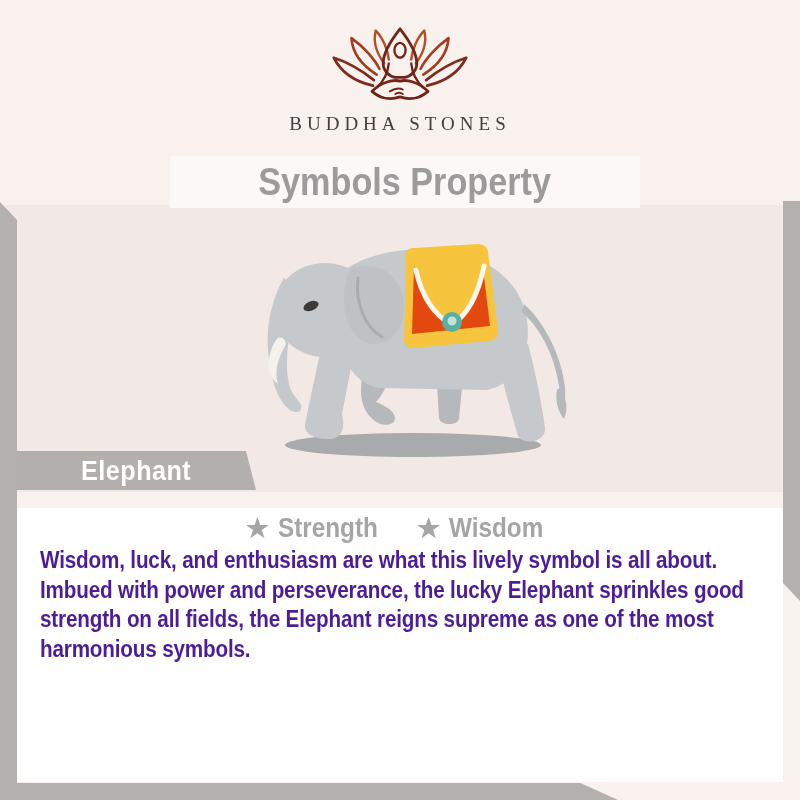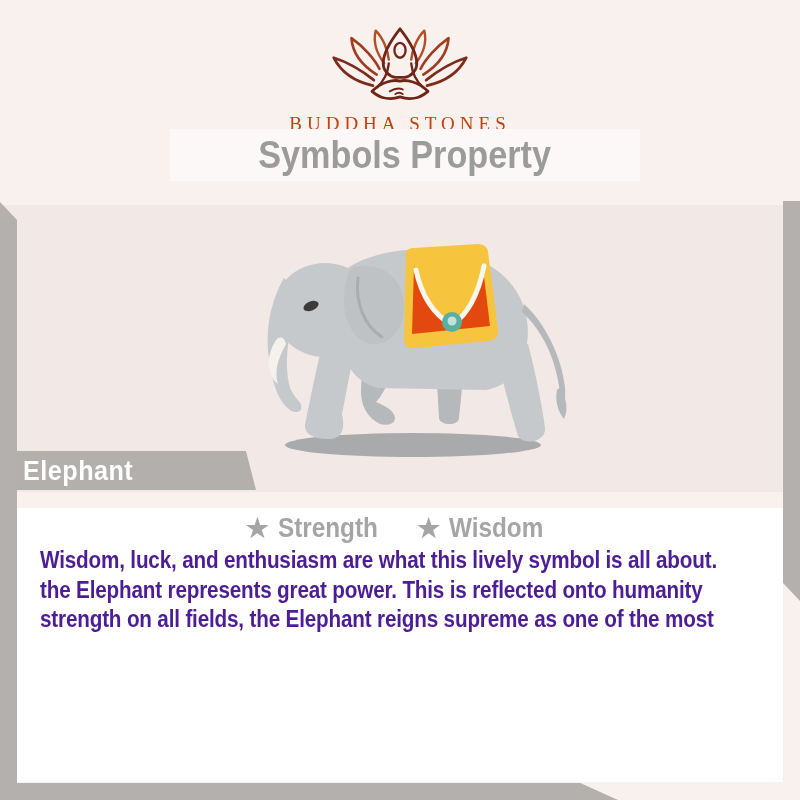--- a/index.html
+++ b/index.html
@@ -12,35 +12,35 @@
   
   .bar{background:#b3b0ae;}
   .bar-left{left:0;top:202px;width:17px;height:598px;
             clip-path:polygon(0 0,100% 3%,100% 100%,0 100%);}
   .bar-right{left:783px;top:201px;width:17px;height:400px;
              clip-path:polygon(0 0,100% 0,100% 100%,0 95.5%);}
   .bar-bottom{left:0;top:783px;width:618px;height:17px;
               clip-path:polygon(0 0,93.9% 0,100% 100%,0 100%);}
   
   .logo{left:330px;top:26px;width:140px;height:84px;}
-  .brand{left:0;top:113px;width:800px;text-align:center;color:#c2410c;
+  .brand{left:0;top:113px;width:800px;text-align:center;color:#404040;
          font-family:"Liberation Serif",serif;font-size:19px;letter-spacing:5px;
          font-weight:400;}
   
-  .head-box{left:170px;top:129px;width:470px;height:52px;background:#fbf8f7;
+  .head-box{left:170px;top:156px;width:470px;height:52px;background:#fbf8f7;
             text-align:center;line-height:52px;}
   .head-box .sx{font-size:38px;font-weight:bold;color:#9b9b9b;}
   .sx{display:inline-block;transform:scaleX(.9);transform-origin:50% 50%;white-space:nowrap;}
   .sxl{display:inline-block;transform:scaleX(.88);transform-origin:0 50%;white-space:nowrap;}
   
   .elephant{left:228px;top:218px;width:345px;height:245px;}
   
   .ribbon{left:17px;top:451px;width:239px;height:39px;background:#b2afad;
           clip-path:polygon(0 0,95.8% 0,100% 100%,0 100%);
-          text-align:left;line-height:39px;}
+          text-align:center;line-height:39px;}
   .ribbon .sx{font-size:28px;font-weight:bold;color:#ffffff;letter-spacing:.5px;}
   
   .attrs{left:17px;top:511px;width:766px;height:34px;display:flex;
          justify-content:center;align-items:center;gap:28px;color:#a5a5a5;}
   .attr{display:flex;align-items:center;gap:9px;font-weight:bold;}
   .attr .star{font-size:26px;line-height:1;}
   .attr .lbl{font-size:27px;display:inline-block;transform:scaleX(.9);
              transform-origin:0 50%;}
   
   .para{left:40px;top:546px;width:740px;color:#4c1d95;}
@@ -126,15 +126,16 @@
     <span class="lbl">Strength</span>
   </span>
   <span class="attr">
     <span class="star">★</span>
     <span class="lbl">Wisdom</span>
   </span>
 </div>
 
 <div class="abs para">
   <div class="line"><span class="sxl">Wisdom, luck, and enthusiasm are what this lively symbol is all about.</span></div>
-  <div class="line"><span class="sxl">the Elephant represents great power. This is reflected onto humanity</span></div>
+  <div class="line"><span class="sxl">Imbued with power and perseverance, the lucky Elephant sprinkles good</span></div>
   <div class="line"><span class="sxl">strength on all fields, the Elephant reigns supreme as one of the most</span></div>
+  <div class="line"><span class="sxl">harmonious symbols.</span></div>
 </div>
 
 </body></html>

